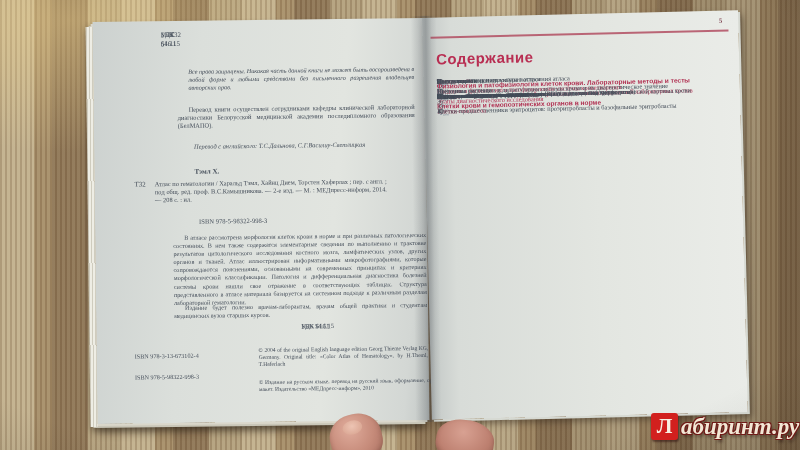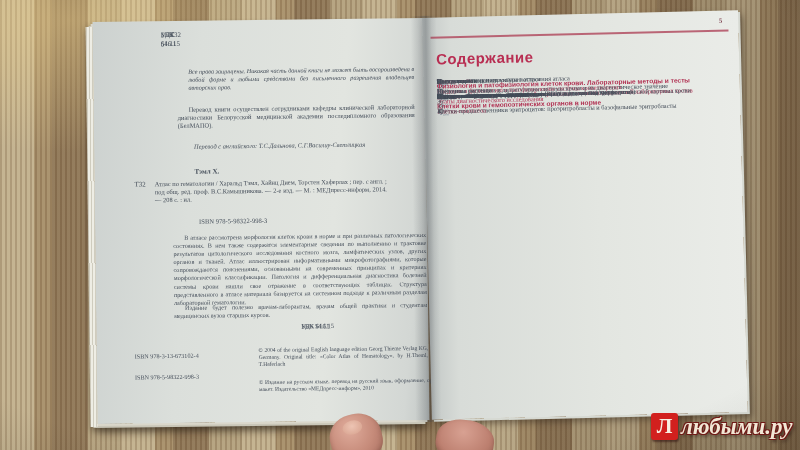--- a/index.html
+++ b/index.html
@@ -264,17 +264,17 @@
     <div class="gutter"></div>
   </div>
 
   <div class="finger finger1">
     <div class="nail"></div>
   </div>
   <div class="finger finger2"></div>
 
   <div class="wm">
     <div class="wm-box">Л</div>
-    <div class="wm-text">любыми.ру</div>
+    <div class="wm-text">абиринт.ру</div>
   </div>
 
   <div class="vignette"></div>
 </div>
 
 </body></html>

